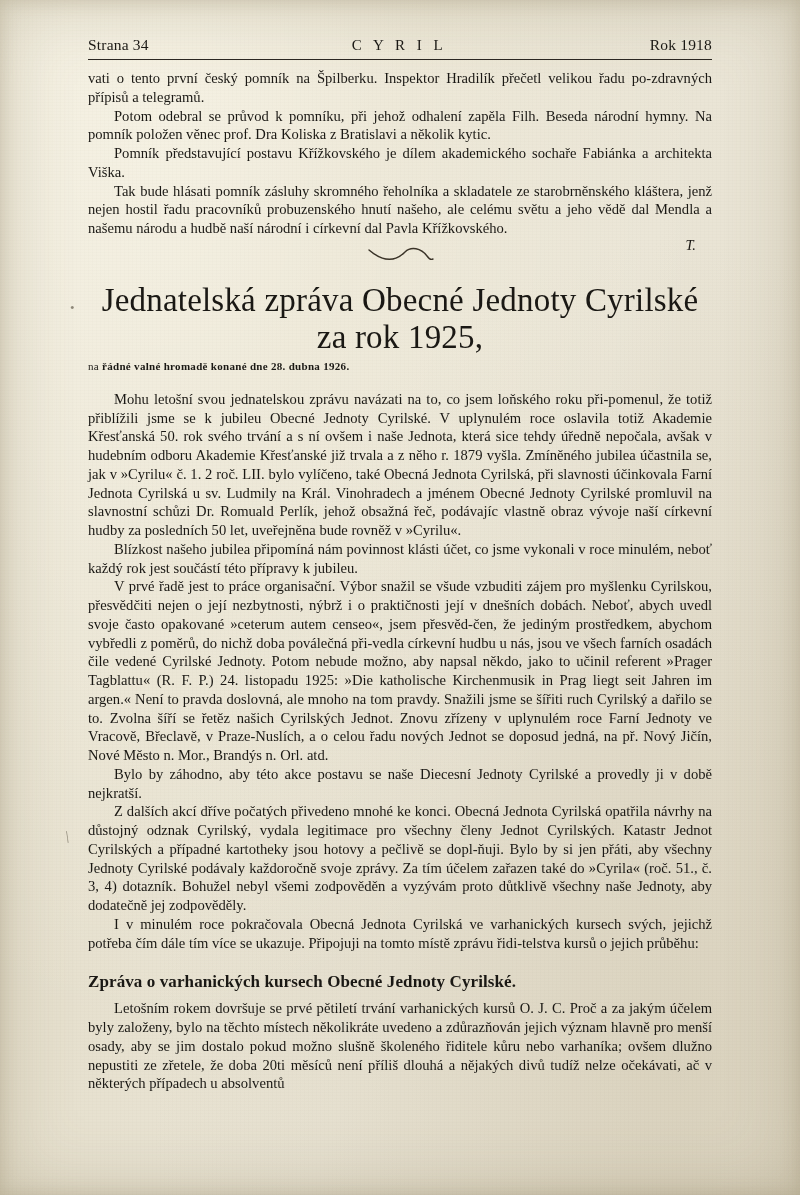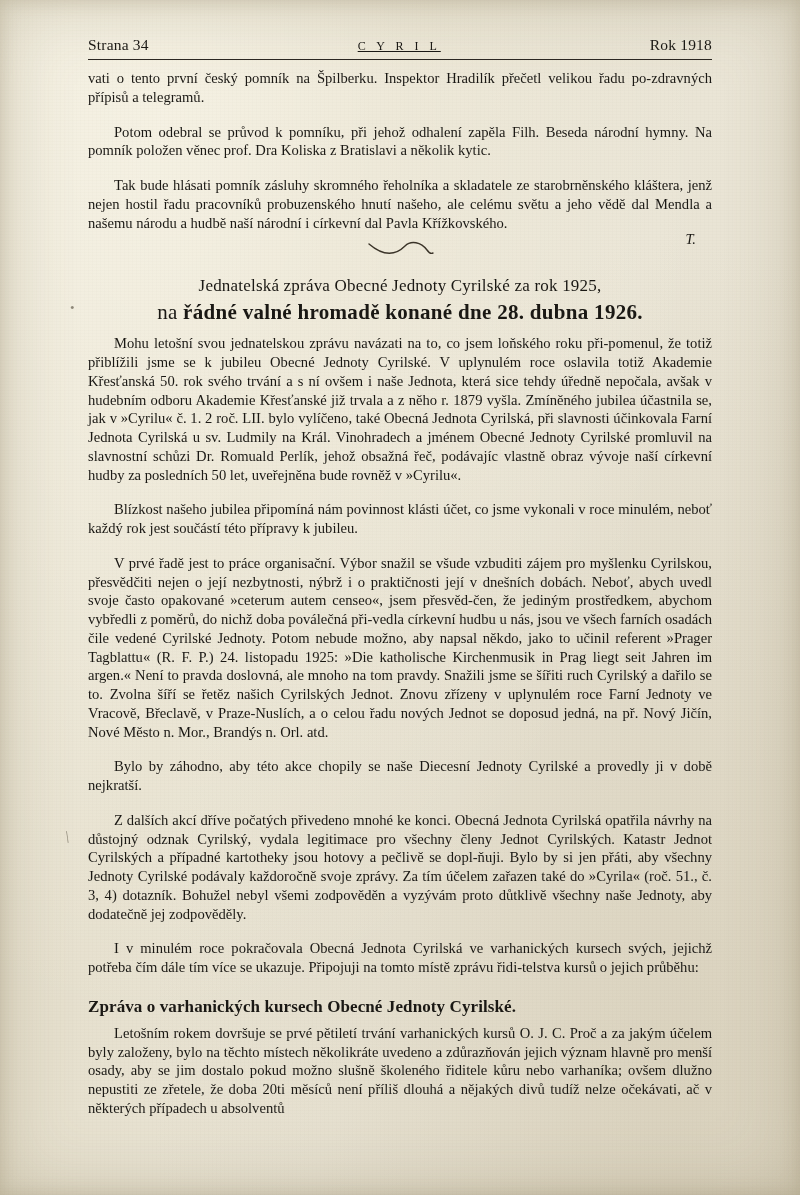--- a/index.html
+++ b/index.html
@@ -50,79 +50,77 @@
   
   .runhead {
     display: flex;
     align-items: baseline;
     justify-content: space-between;
     font-size: 15.5px;
     letter-spacing: 0.2px;
     margin-bottom: 2px;
   }
   .runhead .center {
-    font-size: 12px;
+    font-size: 15px;
     letter-spacing: 4px;
-    text-decoration: underline;
   }
   .rule {
     border: 0;
     border-top: 1.2px solid #2b2722;
     margin: 5px 0 9px 0;
     width: 100%;
   }
 
   
   .p {
     font-size: 14.6px;
     line-height: 1.285;
     text-align: justify;
     text-justify: inter-word;
     margin: 0;
     hyphens: manual;
   }
   .p.indent { text-indent: 26px; }
-  .p + .p { margin-top: 16px; }
+  .p + .p { margin-top: 0; }
 
   .sig {
     text-align: right;
     font-style: italic;
     font-size: 14.5px;
     margin-top: -1px;
     padding-right: 16px;
   }
 
   .swash {
     text-align: center;
     margin: -8px 0 2px 0;
     height: 20px;
   }
 
   
   .art-title {
     text-align: center;
-    font-size: 17px;
+    font-size: 33px;
     font-weight: 400;
     letter-spacing: 0.2px;
     margin: 16px 0 4px 0;
     font-family: "Liberation Serif", serif;
   }
   .art-sub1 {
     text-align: center;
     font-size: 13.5px;
     letter-spacing: 0.6px;
     margin: 0 0 3px 0;
     font-weight: 700;
   }
   .art-sub2 {
-    text-align: center;
-    font-size: 21px;
+    font-size: 11px;
     font-weight: 700;
     letter-spacing: 0.3px;
-    margin: 0 0 9px 0;
+    margin: 0 0 18px 0;
   }
   .art-sub2 .thin { font-weight: 400; }
 
   
   .sec-title {
     font-size: 17px;
     font-weight: 700;
     margin: 20px 0 7px 0;
     letter-spacing: 0.1px;
   }
@@ -146,38 +144,39 @@
 
   <div class="runhead">
     <span>Strana  34</span>
     <span class="center">C Y R I L</span>
     <span>Rok  1918</span>
   </div>
   <hr class="rule">
 
   <p class="p">vati o tento první český pomník na Špilberku. Inspektor Hradilík přečetl velikou řadu po-zdravných přípisů a telegramů.</p>
   <p class="p indent">Potom odebral se průvod k pomníku, při jehož odhalení zapěla Filh. Beseda národní hymny. Na pomník položen věnec prof. Dra Koliska z Bratislavi a několik kytic.</p>
+  <p class="p indent">Pomník představující postavu Křížkovského je dílem akademického sochaře Fabiánka a architekta Viška.</p>
   <p class="p indent">Tak bude hlásati pomník zásluhy skromného řeholníka a skladatele ze starobrněnského kláštera, jenž nejen hostil řadu pracovníků probuzenského hnutí našeho, ale celému světu a jeho vědě dal Mendla a našemu národu a hudbě naší národní i církevní dal Pavla Křížkovského.</p>
   <div class="sig">T.</div>
 
   <div class="swash">
     <svg width="70" height="18" viewBox="0 0 70 18" aria-hidden="true">
       <path d="M4 4 C 18 16, 30 16, 40 6 C 46 0, 56 2, 62 10 C 64 13, 66 14, 68 13" fill="none" stroke="#3a3328" stroke-width="1.4" stroke-linecap="round"></path>
     </svg>
   </div>
 
   <h1 class="art-title">Jednatelská zpráva Obecné Jednoty Cyrilské za rok 1925,</h1>
   <div class="art-sub2">
     <span class="thin">na </span><span>řádné valné hromadě konané dne 28. dubna 1926.</span>
   </div>
 
   <p class="p indent">Mohu letošní svou jednatelskou zprávu navázati na to, co jsem loňského roku při-pomenul, že totiž přiblížili jsme se k jubileu Obecné Jednoty Cyrilské. V uplynulém roce oslavila totiž Akademie Křesťanská 50. rok svého trvání a s ní ovšem i naše Jednota, která sice tehdy úředně nepočala, avšak v hudebním odboru Akademie Křesťanské již trvala a z něho r. 1879 vyšla. Zmíněného jubilea účastnila se, jak v »Cyrilu« č. 1. 2 roč. LII. bylo vylíčeno, také Obecná Jednota Cyrilská, při slavnosti účinkovala Farní Jednota Cyrilská u sv. Ludmily na Král. Vinohradech a jménem Obecné Jednoty Cyrilské promluvil na slavnostní schůzi Dr. Romuald Perlík, jehož obsažná řeč, podávajíc vlastně obraz vývoje naší církevní hudby za posledních 50 let, uveřejněna bude rovněž v »Cyrilu«.</p>
   <p class="p indent">Blízkost našeho jubilea připomíná nám povinnost klásti účet, co jsme vykonali v roce minulém, neboť každý rok jest součástí této přípravy k jubileu.</p>
   <p class="p indent">V prvé řadě jest to práce organisační. Výbor snažil se všude vzbuditi zájem pro myšlenku Cyrilskou, přesvědčiti nejen o její nezbytnosti, nýbrž i o praktičnosti její v dnešních dobách. Neboť, abych uvedl svoje často opakované »ceterum autem censeo«, jsem přesvěd-čen, že jediným prostředkem, abychom vybředli z poměrů, do nichž doba poválečná při-vedla církevní hudbu u nás, jsou ve všech farních osadách čile vedené Cyrilské Jednoty. Potom nebude možno, aby napsal někdo, jako to učinil referent »Prager Tagblattu« (R. F. P.) 24. listopadu 1925: »Die katholische Kirchenmusik in Prag liegt seit Jahren im argen.« Není to pravda doslovná, ale mnoho na tom pravdy. Snažili jsme se šířiti ruch Cyrilský a dařilo se to. Zvolna šíří se řetěz našich Cyrilských Jednot. Znovu zřízeny v uplynulém roce Farní Jednoty ve Vracově, Břeclavě, v Praze-Nuslích, a o celou řadu nových Jednot se doposud jedná, na př. Nový Jičín, Nové Město n. Mor., Brandýs n. Orl. atd.</p>
-  <p class="p indent">Bylo by záhodno, aby této akce chopily se naše Diecesní Jednoty Cyrilské a provedly ji v době nejkratší.</p>
+  <p class="p indent">Bylo by záhodno, aby této akce postavu se naše Diecesní Jednoty Cyrilské a provedly ji v době nejkratší.</p>
   <p class="p indent">Z dalších akcí dříve počatých přivedeno mnohé ke konci. Obecná Jednota Cyrilská opatřila návrhy na důstojný odznak Cyrilský, vydala legitimace pro všechny členy Jednot Cyrilských. Katastr Jednot Cyrilských a případné kartotheky jsou hotovy a pečlivě se dopl-ňuji. Bylo by si jen přáti, aby všechny Jednoty Cyrilské podávaly každoročně svoje zprávy. Za tím účelem zařazen také do »Cyrila« (roč. 51., č. 3, 4) dotazník. Bohužel nebyl všemi zodpověděn a vyzývám proto důtklivě všechny naše Jednoty, aby dodatečně jej zodpověděly.</p>
   <p class="p indent">I v minulém roce pokračovala Obecná Jednota Cyrilská ve varhanických kursech svých, jejichž potřeba čím dále tím více se ukazuje. Připojuji na tomto místě zprávu řidi-telstva kursů o jejich průběhu:</p>
 
   <h2 class="sec-title">Zpráva o varhanických kursech Obecné Jednoty Cyrilské.</h2>
   <p class="p indent">Letošním rokem dovršuje se prvé pětiletí trvání varhanických kursů O. J. C. Proč a za jakým účelem byly založeny, bylo na těchto místech několikráte uvedeno a zdůrazňován jejich význam hlavně pro menší osady, aby se jim dostalo pokud možno slušně školeného řiditele kůru nebo varhaníka; ovšem dlužno nepustiti ze zřetele, že doba 20ti měsíců není příliš dlouhá a nějakých divů tudíž nelze očekávati, ač v některých případech u absolventů</p>
 
 </div>
 
 <div class="margin-mark" style="left:70px; top:300px;">•</div>
 <div class="margin-mark" style="left:66px; top:828px; transform:rotate(-8deg);">|</div>

